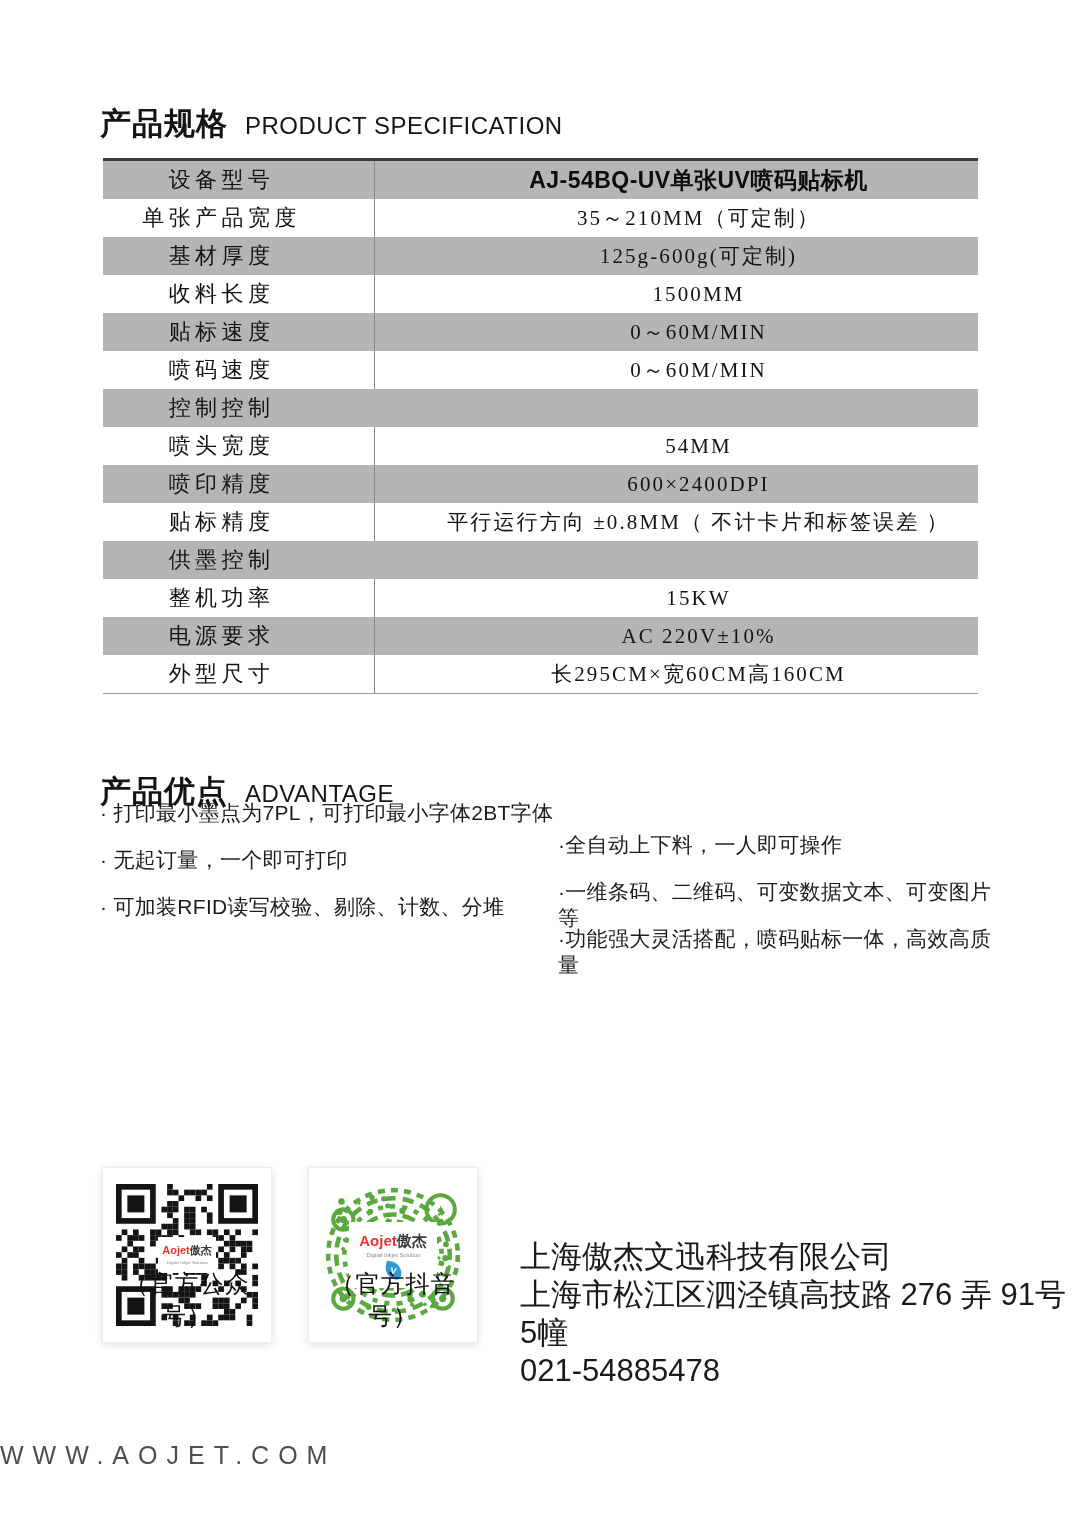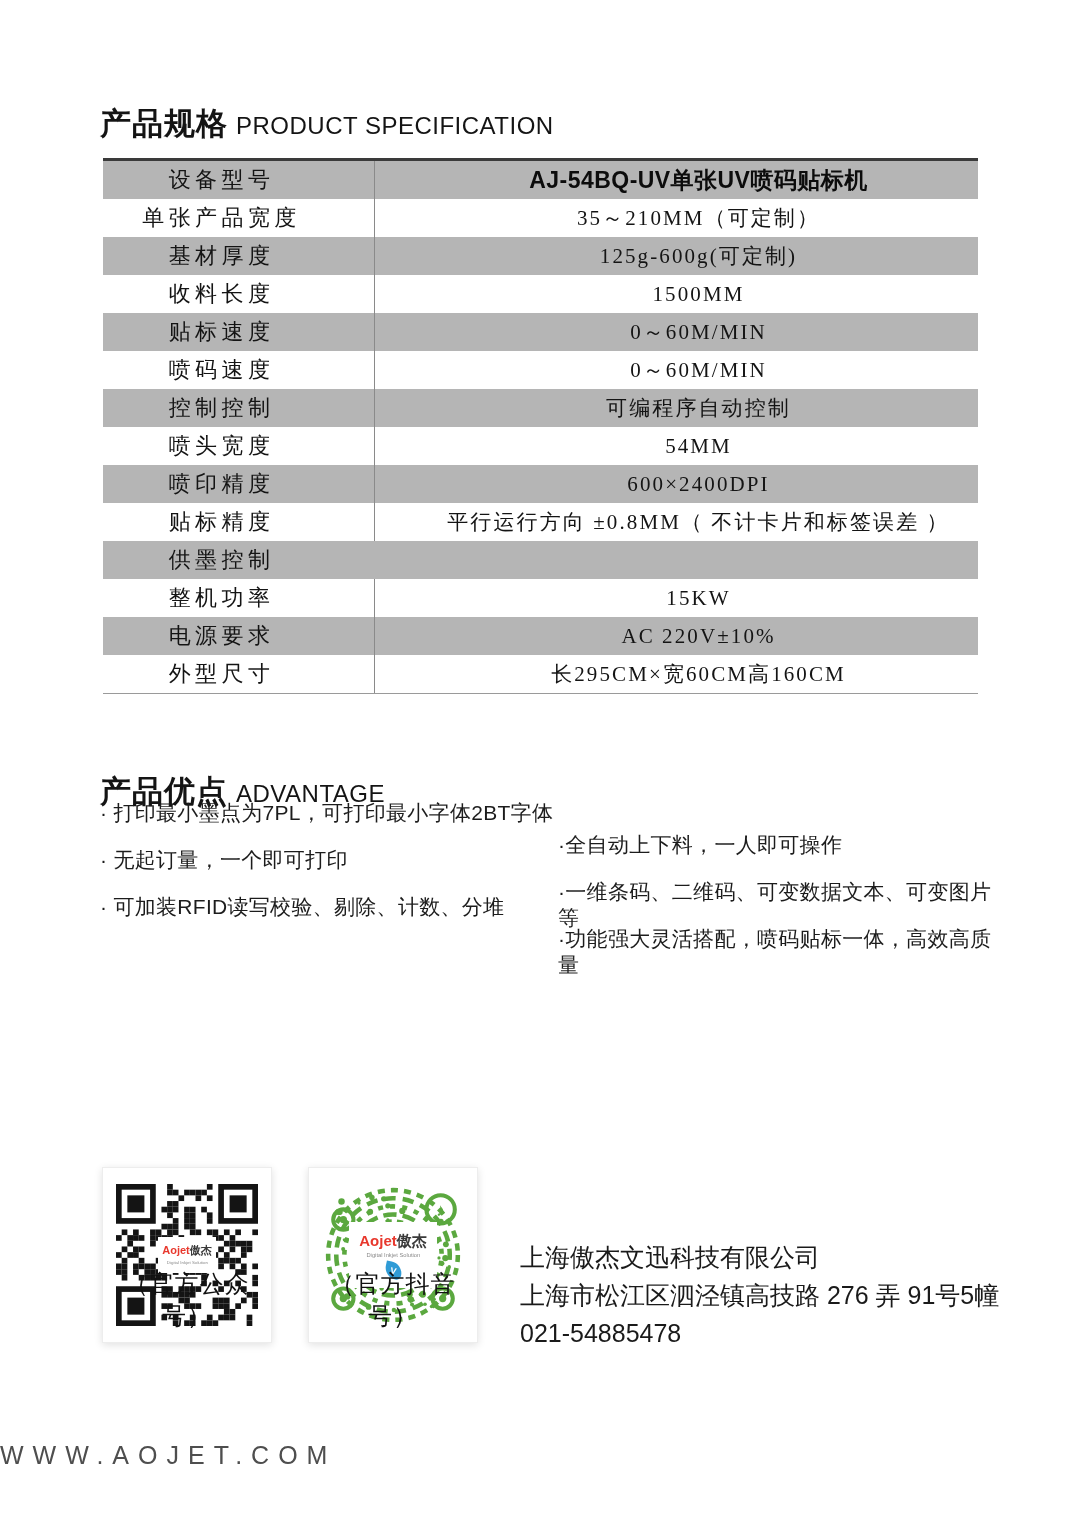--- a/index.html
+++ b/index.html
@@ -1,21 +1,21 @@
 <!DOCTYPE html>
 <html style="--table-gray: #b5b5b5; --qr-green: #5ba83f; --logo-red: #e8382d; --logo-blue: #2f9bd6;"><head>
 <meta charset="utf-8">
 <style>
   * { margin:0; padding:0; box-sizing:border-box; }
   html,body { background:#ffffff; }
   body { font-family:"Liberation Sans", sans-serif; color:#161616; }
   .page { position:relative; width:1080px; height:1527px; background:#fff; margin:0 auto; overflow:hidden; }
 
   
-  .sec-head { position:absolute; left:100px; display:flex; align-items:baseline; gap:8px; color:#141414; }
+  .sec-head { position:absolute; left:100px; display:flex; align-items:baseline; gap:17px; color:#141414; }
   .sec-head .cn { font-size:31px; font-weight:bold; letter-spacing:1px; }
   .sec-head .en { font-size:24px; font-weight:500; letter-spacing:0.5px; }
 
   
   .spec-table { position:absolute; left:103px; top:158px; width:875px;
     border-top:3px solid #3a3a3a; border-bottom:1px solid #9a9a9a; }
   .spec-row { display:flex; height:38px; align-items:stretch; background:#fff;gap:34px; }
   .spec-row .label { width:237px; display:flex; align-items:center; justify-content:center;
     font-family:"Liberation Serif", serif; font-size:22px; letter-spacing:0.2em; color:#141414; }
   .spec-row .value { flex:1; display:flex; align-items:center; justify-content:center;
@@ -54,21 +54,21 @@
   .qr-logo-small .sub { font-size:8px; transform:scale(0.55); }
   .qr-logo-big { width:88px; height:66px; }
   .qr-logo-big .line { font-size:15px; }
   .qr-logo-big .sub { font-size:8px; transform:scale(0.72); }
   .leaf { width:17px; height:17px; margin-top:2px; background:var(--logo-blue, #2f9bd6);
     border-radius:0 75% 30% 75%; transform:rotate(12deg);
     display:flex; align-items:center; justify-content:center;
     color:#fff; font-size:9px; font-weight:bold; }
 
   
-  .company { position:absolute; left:520px; top:1238px; font-size:25px; color:#1a1a1a; line-height:38px; }
+  .company { position:absolute; left:520px; top:1238px; font-size:31px; color:#1a1a1a; line-height:38px; }
   .footer-url { position:absolute; left:0; top:1441px; width:100%; 
     font-size:25px; letter-spacing:9px; color:#4e4e4e; }
 </style>
 </head>
 <body>
 
 <div class="page">
 
   <div class="sec-head" style="top:103px;">
     <span class="cn">产品规格</span>
@@ -102,21 +102,20 @@
           <div class="value">0～60M/MIN</div>
         </div>
 
         <div class="spec-row">
           <div class="label">喷码速度</div>
           <div class="value">0～60M/MIN</div>
         </div>
 
         <div class="spec-row">
           <div class="label">控制控制</div>
-          <div class="value">可编程序自动控制</div>
         </div>
 
         <div class="spec-row">
           <div class="label">喷头宽度</div>
           <div class="value">54MM</div>
         </div>
 
         <div class="spec-row">
           <div class="label">喷印精度</div>
           <div class="value">600×2400DPI</div>

